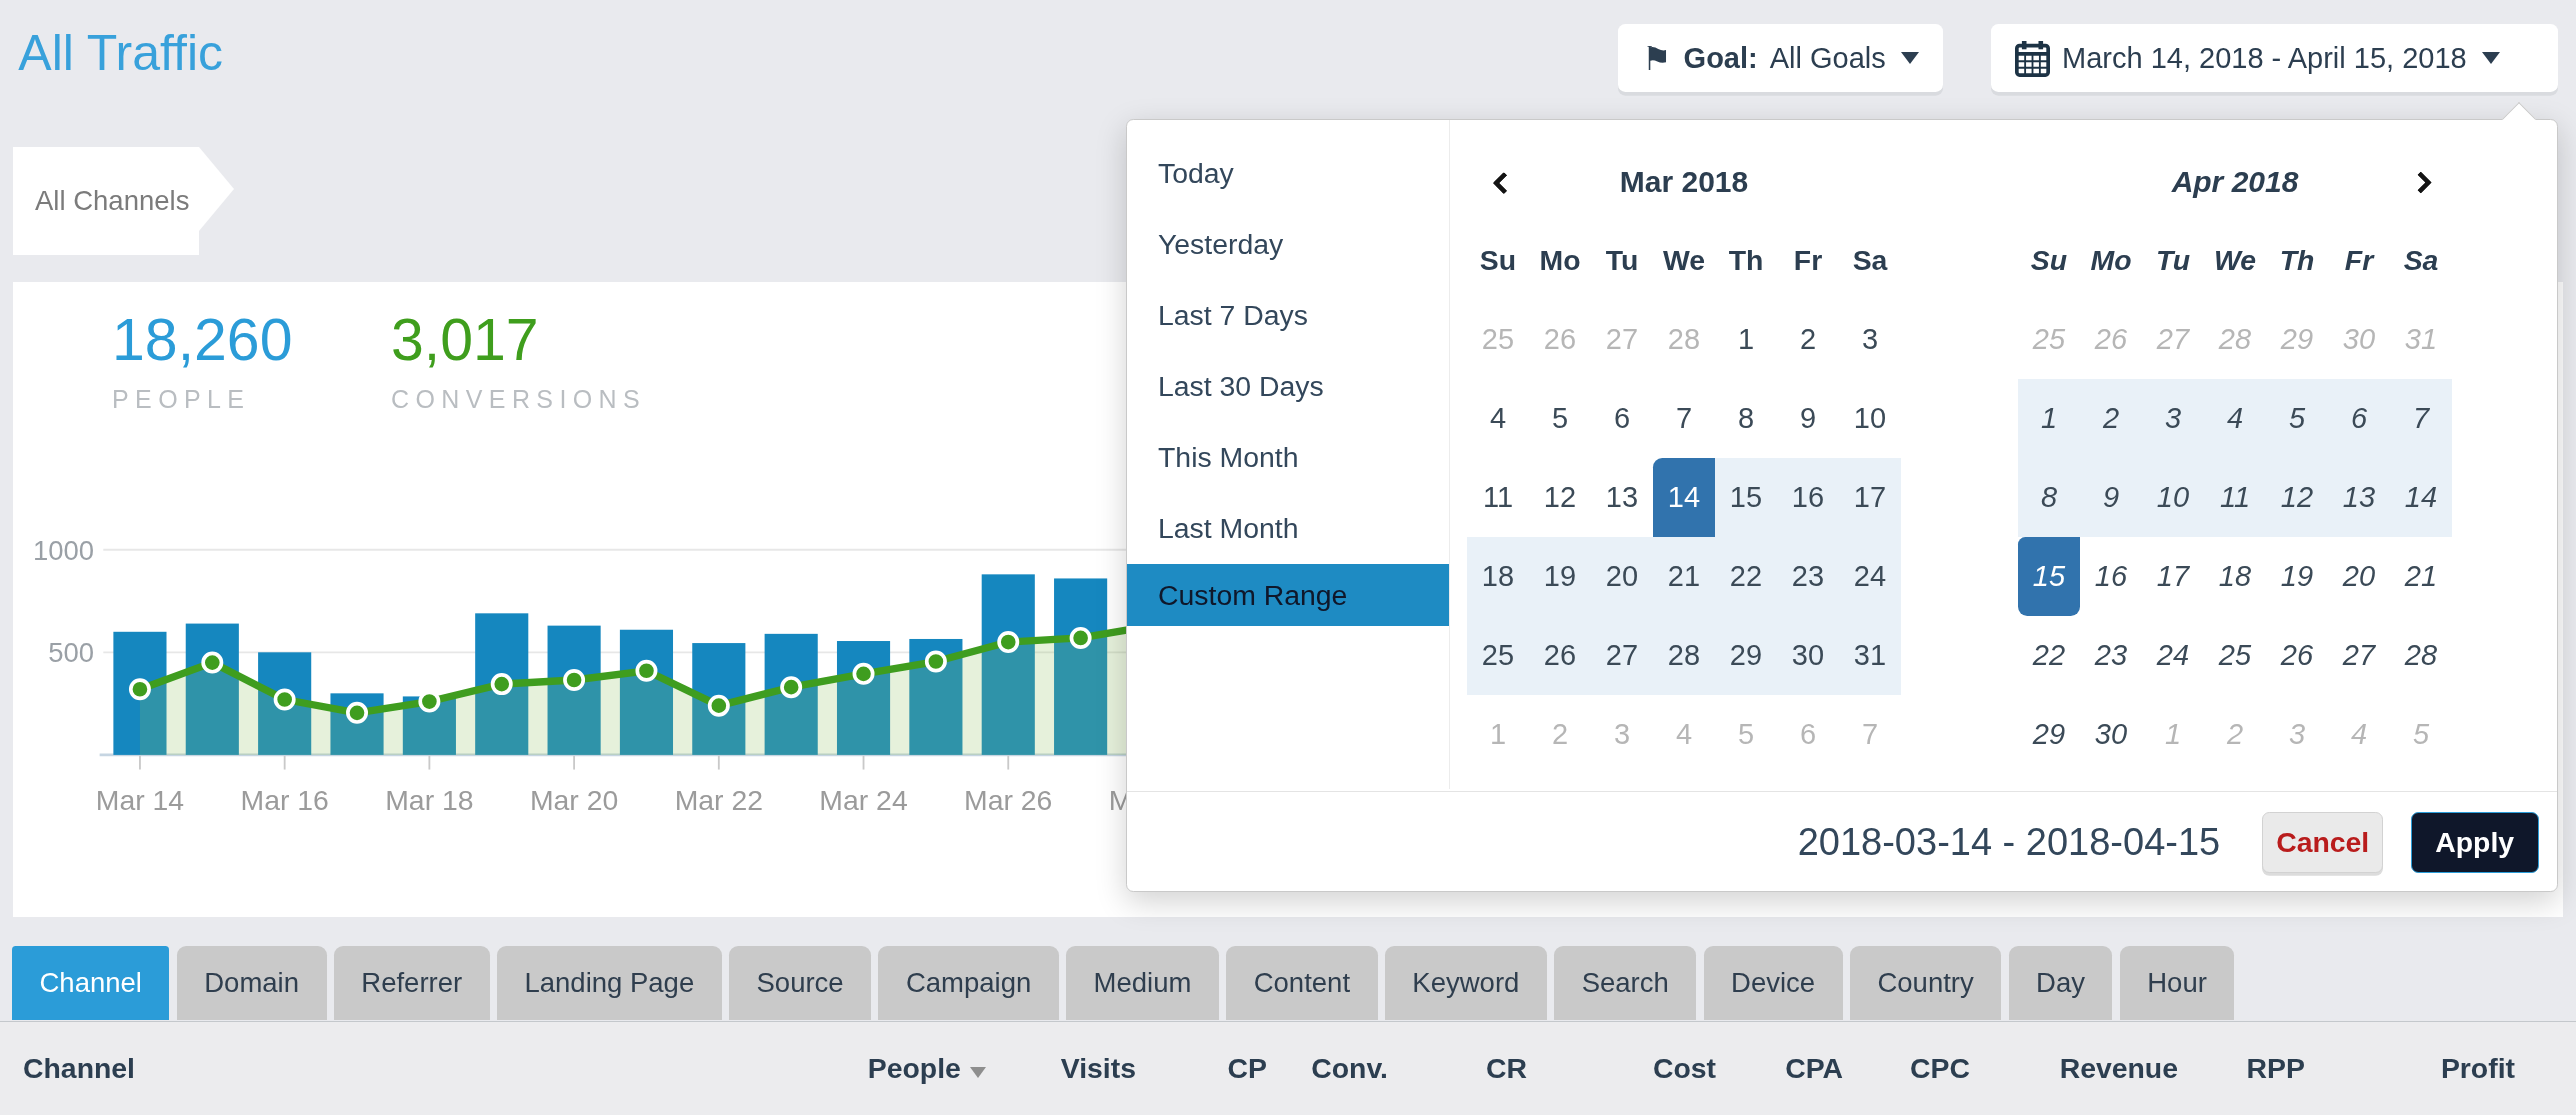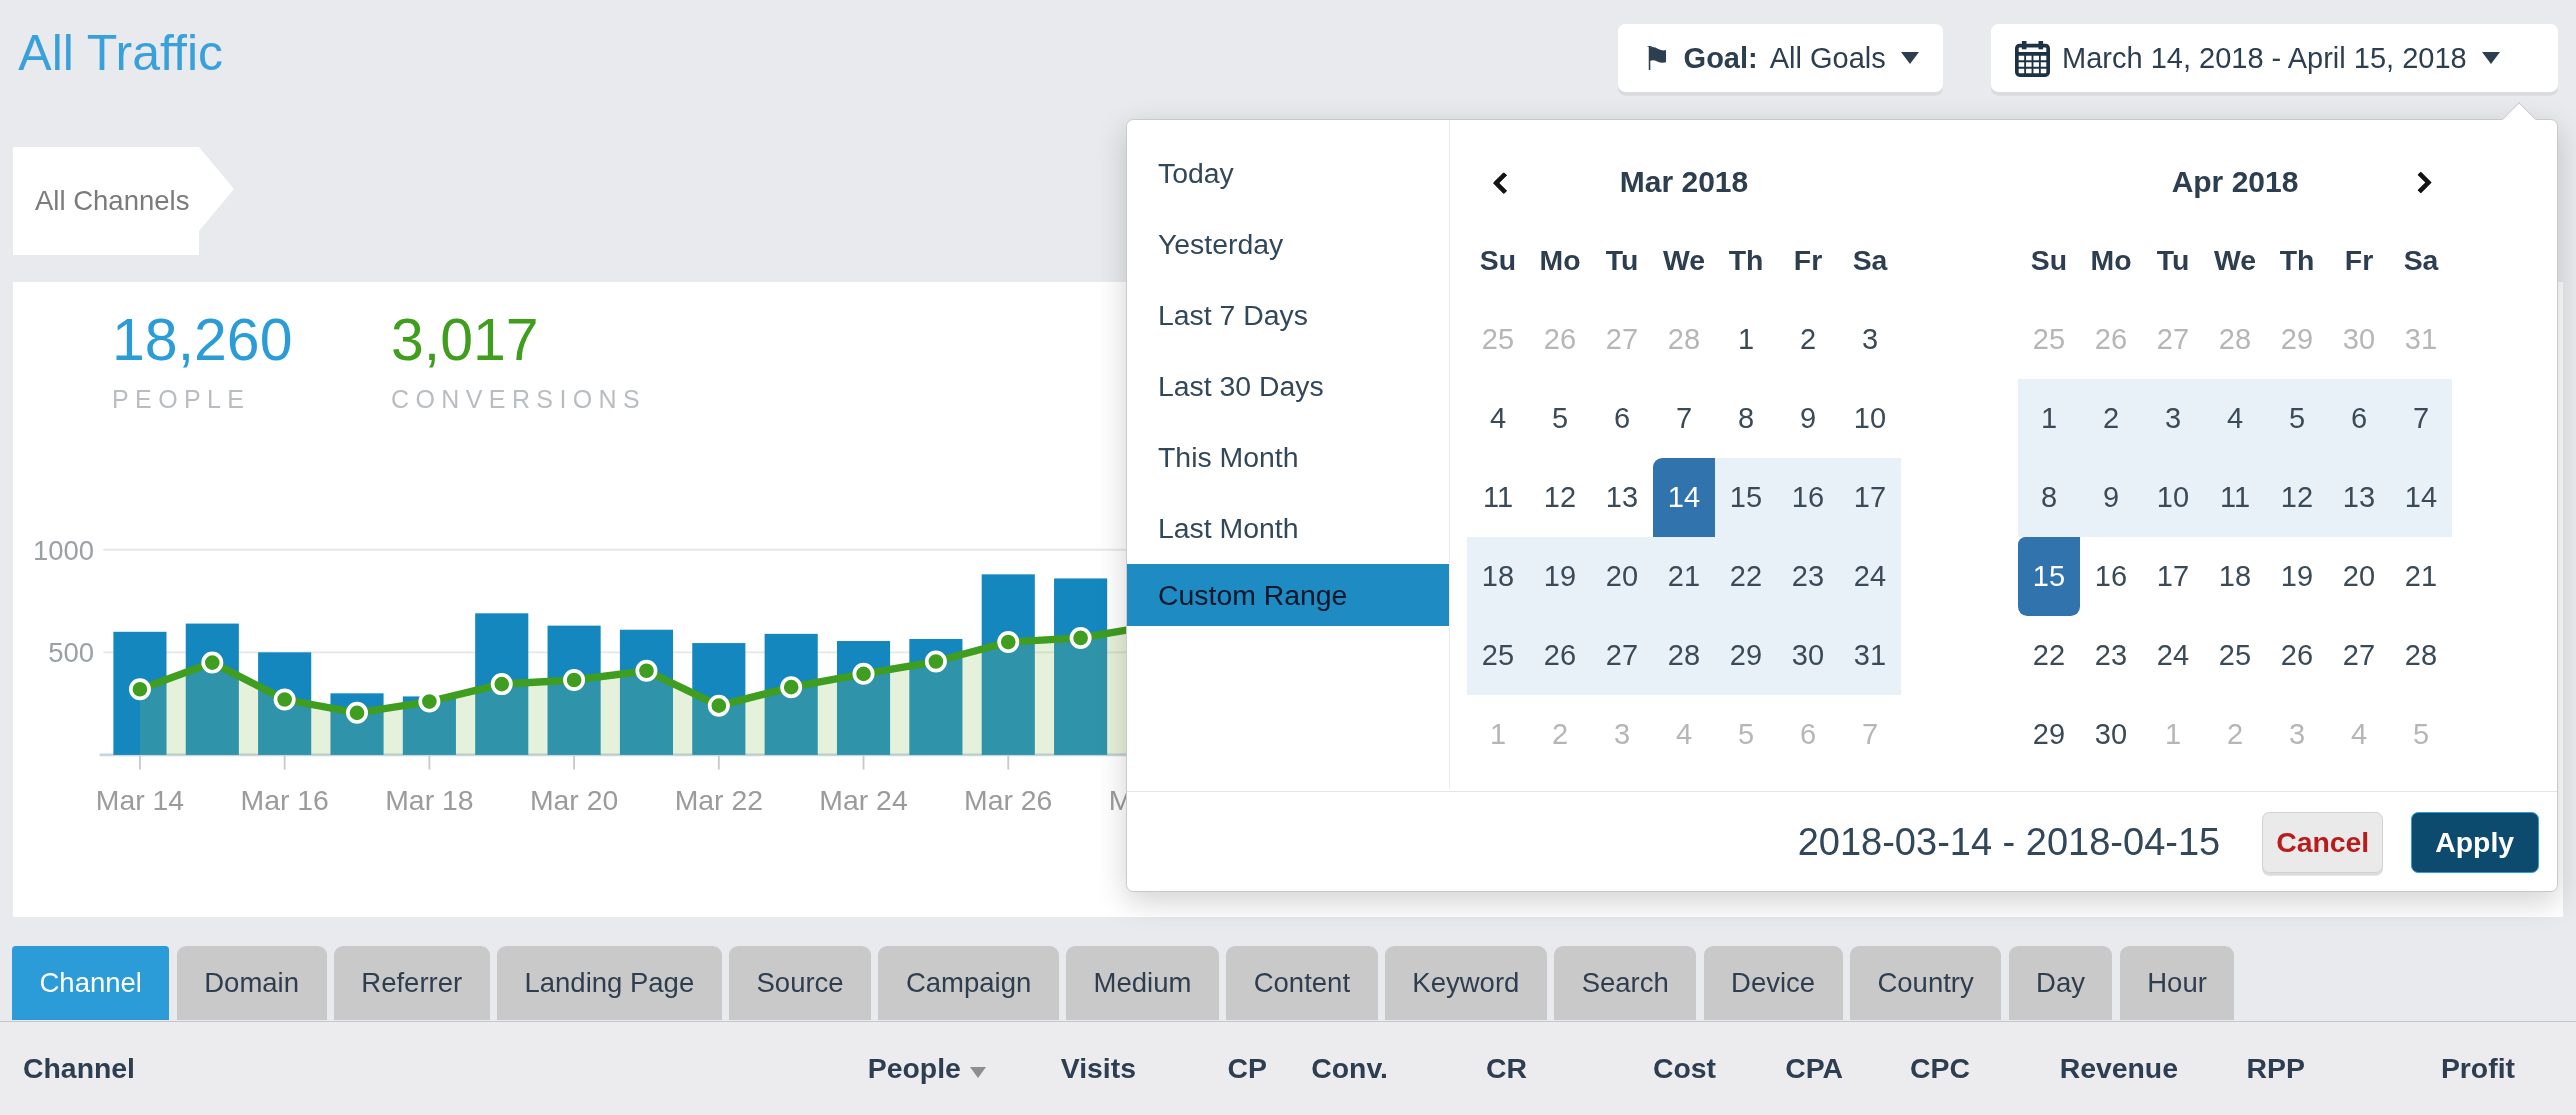--- a/index.html
+++ b/index.html
@@ -58,21 +58,21 @@
   .cal-nav.prev { left:358px; } .cal-nav.next { left:1275px; }
   .chev { width:15.6px; height:15.6px; border-left:5.5px solid #141414; border-bottom:5.5px solid #141414; border-radius:1.8px; }
   .chev.l { transform:rotate(45deg); } .chev.r { transform:rotate(225deg); }
 
   .dp-footer { position:absolute; left:0; right:0; top:671px; height:102px; border-top:0.9px solid #e4e4e4;
                display:flex; align-items:center; justify-content:flex-end; padding-right:18.3px; }
   .dp-range { font-size:38px; color:#33475b; margin-right:42px; }
   .btn { height:61px; border-radius:7.3px; font-size:28.4px; font-weight:700; cursor:pointer;
          font-family:"Liberation Sans", sans-serif; display:flex; align-items:center; justify-content:center; }
   .btn.cancel { width:121px; background:#eaeaea; border:0.9px solid #d2d2d2; color:#b91c1c; margin-right:27.5px; box-shadow:0 2.8px 0 #dcdcdc; }
-  .btn.apply { width:128px; background:#0c4a6e; border:0.9px solid #2b9ed9; color:#fff; }
+  .btn.apply { width:128px; background:#0f172a; border:0.9px solid #2b9ed9; color:#fff; }
 
   
   .tabs { position:absolute; left:0; top:946px; width:100%; height:74px; display:flex; gap:7.3px; padding-left:12px; z-index:3; }
   .tab { background:#c9c9c9; border-radius:9.2px 9.2px 0 0; display:flex; align-items:center;
          padding:0 27.5px; font-size:27.5px; color:#2f3e4e; cursor:pointer; }
   .tab.active { background:#2b9cd8; color:#fff; border-radius:3.7px 3.7px 0 0; }
 
   
   .thead { position:absolute; left:0; top:1021px; width:100%; height:94px; background:#ececee;
            border-top:1.8px solid #c4c8cc; display:flex; align-items:center; padding:0 61px 0 23px;
@@ -252,21 +252,21 @@
         <div class="day in">31</div>
         <div class="day off">1</div>
         <div class="day off">2</div>
         <div class="day off">3</div>
         <div class="day off">4</div>
         <div class="day off">5</div>
         <div class="day off">6</div>
         <div class="day off">7</div>
       </div>
     </div>
-    <div class="cal" style="left: 891px;">
+    <div class="cal" style="left: 891px; font-style: italic;">
       <div class="cal-title">Apr 2018</div>
       <div class="cal-grid">
         <div class="wd">Su</div>
         <div class="wd">Mo</div>
         <div class="wd">Tu</div>
         <div class="wd">We</div>
         <div class="wd">Th</div>
         <div class="wd">Fr</div>
         <div class="wd">Sa</div>
         <div class="day off">25</div>

